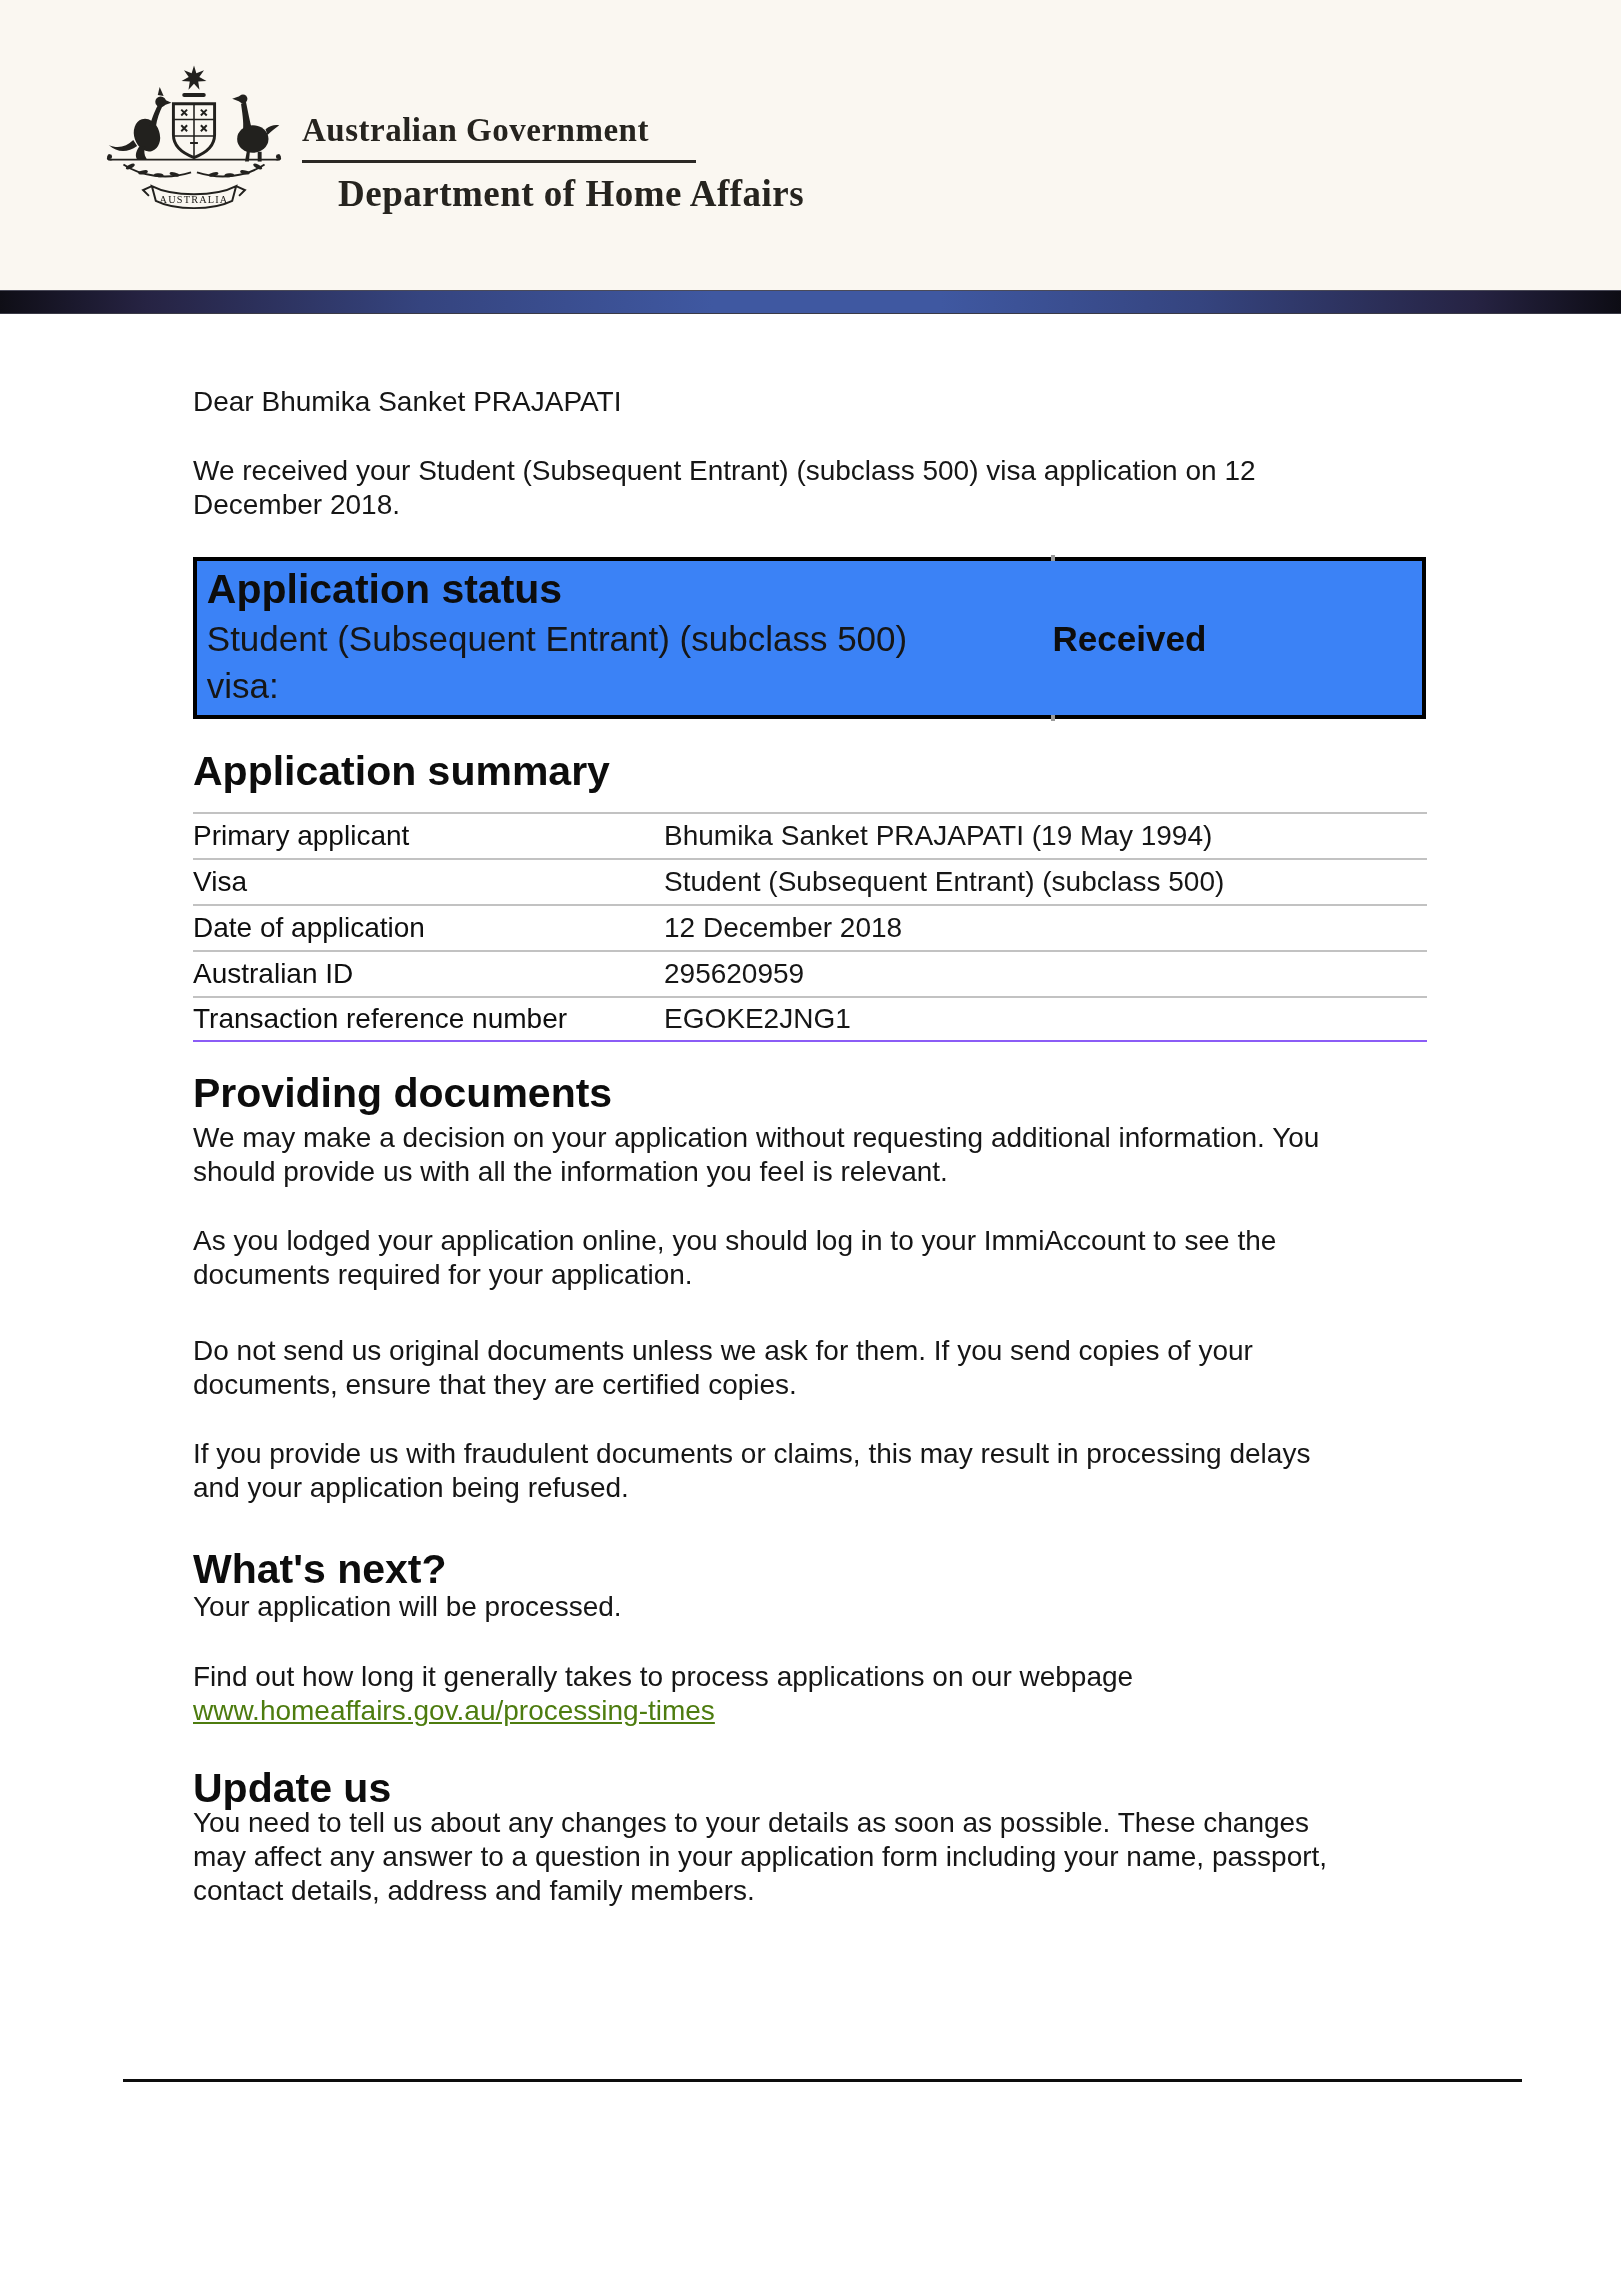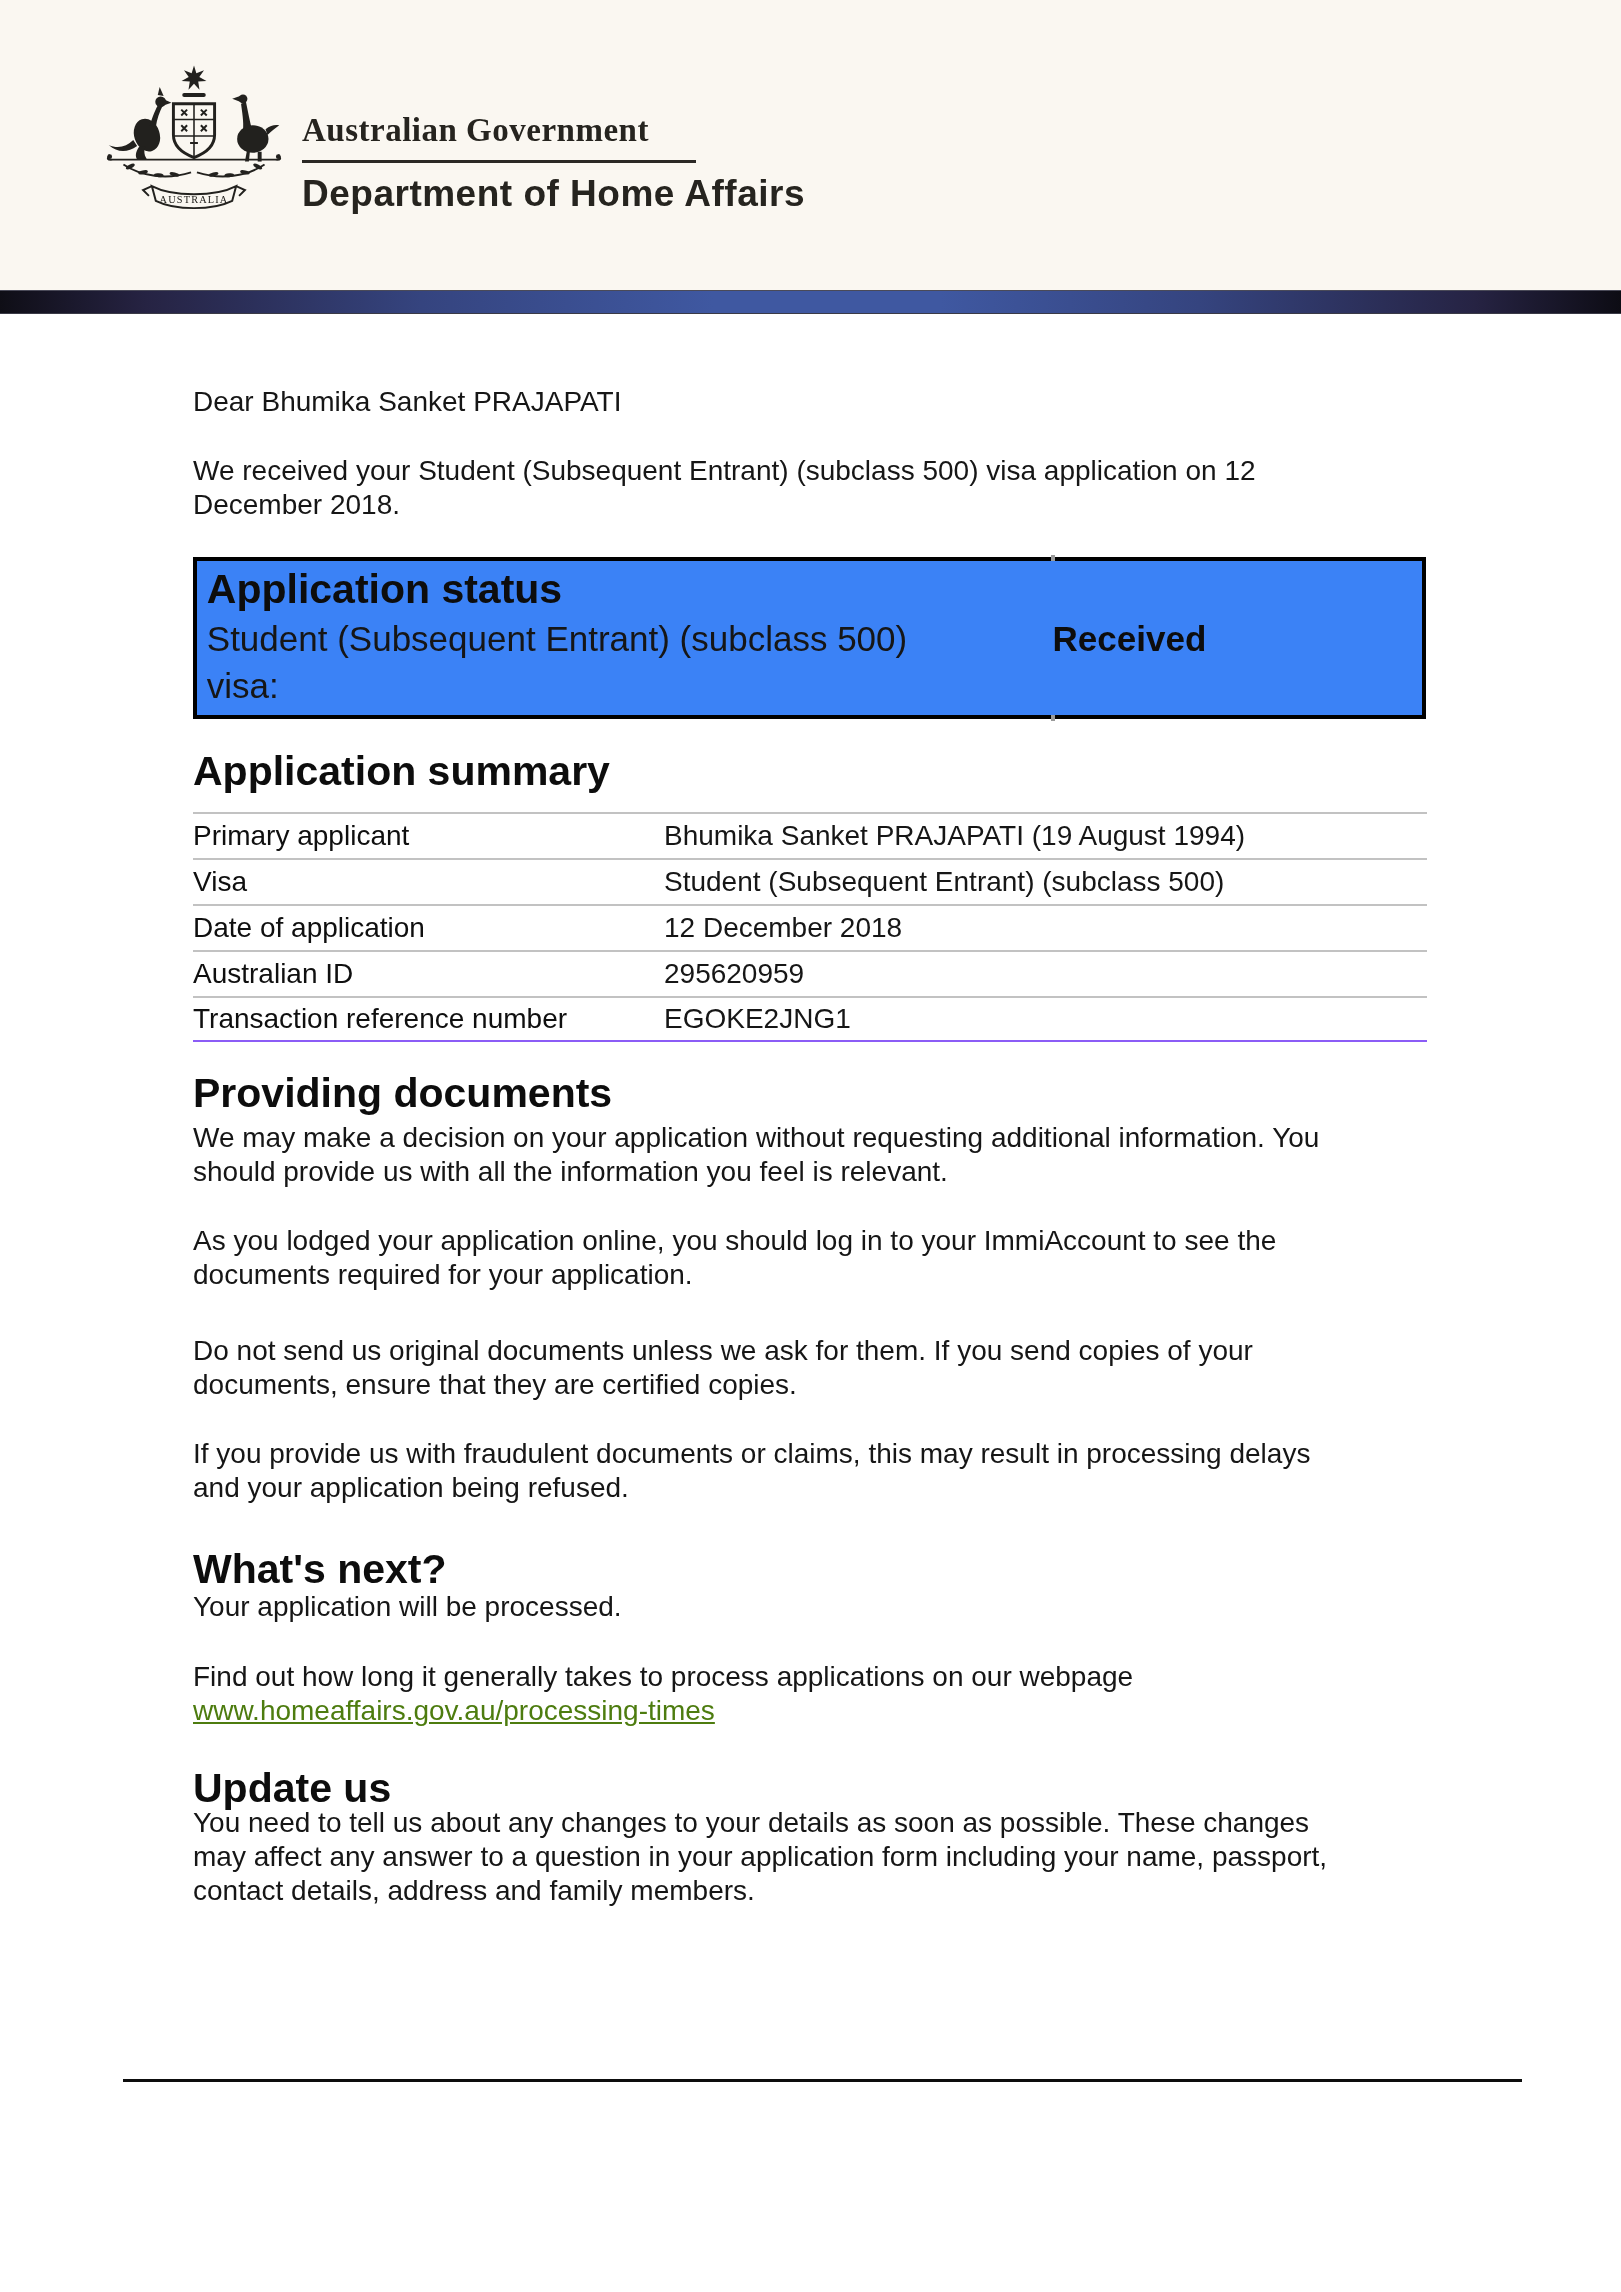--- a/index.html
+++ b/index.html
@@ -19,23 +19,23 @@
   .crest{position:absolute;left:96px;top:63px;width:196px;height:155px;}
   .crest svg{width:100%;height:100%;}
   .lockup{position:absolute;left:302px;top:108px;}
   .gov-title{
     font-family:"Liberation Serif","DejaVu Serif",serif;
     font-weight:bold;font-size:33px;line-height:45px;color:#26241f;
     letter-spacing:0.5px;
   }
   .gov-rule{width:394px;height:2.9px;background:#2b2925;margin-top:6.9px;}
   .dept-title{
-    font-family:Liberation Sans, sans-serif;
+    font-family:Liberation Serif, serif;
     font-weight:bold;font-size:37px;line-height:49px;color:#26241f;
-    margin-top:5.9px;letter-spacing:0.5px;
+    margin-top:5.9px;letter-spacing:0.5px;margin-left:36px;
   }
   .band{
     position:absolute;left:0;top:290px;width:1621px;height:21.6px;
     background:linear-gradient(90deg,
       #0f0e16 0%, #262343 9%, #35447f 26%, #3f58a1 44%,
       #3f58a1 58%, #35447f 74%, #262343 91%, #0d0c14 100%);
     border-top:1px solid #4a4a58;border-bottom:1px solid #3a3a46;
   }
   
   .blk{position:absolute;left:193px;width:1234px;}
@@ -157,21 +157,21 @@
       <div class="status-visa">Student (Subsequent Entrant) (subclass 500)<br>visa:</div>
       <div class="status-received">Received</div>
     </div>
   </div>
 
   <div class="blk h2" style="top:747px;">Application summary</div>
 
   <div class="sum-table">
     <div class="sum-row">
       <div class="sum-label">Primary applicant</div>
-      <div class="sum-value">Bhumika Sanket PRAJAPATI (19 August 1994)</div>
+      <div class="sum-value">Bhumika Sanket PRAJAPATI (19 May 1994)</div>
     </div>
     <div class="sum-row">
       <div class="sum-label">Visa</div>
       <div class="sum-value">Student (Subsequent Entrant) (subclass 500)</div>
     </div>
     <div class="sum-row">
       <div class="sum-label">Date of application</div>
       <div class="sum-value">12 December 2018</div>
     </div>
     <div class="sum-row">

